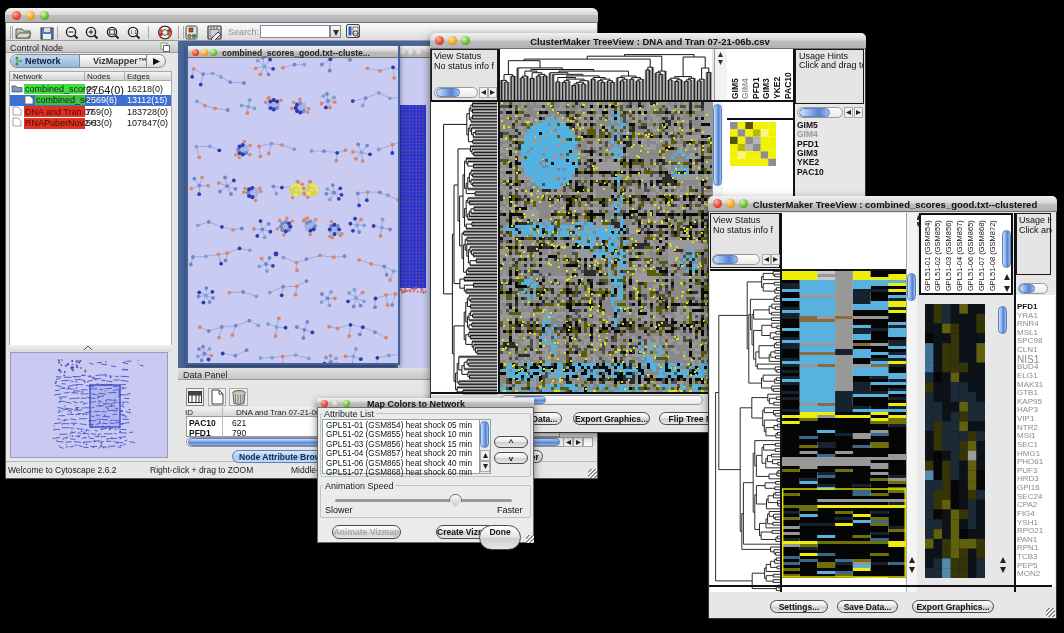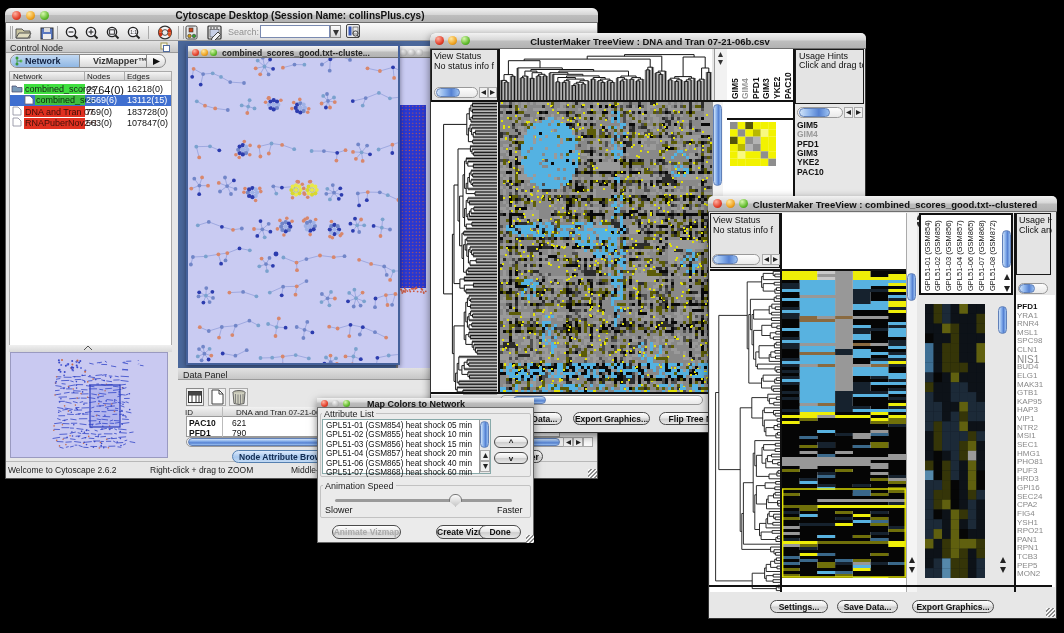--- a/index.html
+++ b/index.html
@@ -18,21 +18,20 @@
 .trk{position:absolute;background:linear-gradient(180deg,#fdfdfd,#e9e9e9);border:1px solid #999;border-radius:999px}
 .sbc{position:absolute;background:#f0f0f0;border:1px solid #aaa}
 .grip{position:absolute;background:repeating-linear-gradient(135deg,#f8f8f8 0 1.5px,#8a8a8a 1.5px 3px)}
 </style></head><body>
 <div id="root">
     <div class="abs" style="left:5px;top:8px;width:593px;height:471px;background:#e7e7e7;border:1px solid #555;border-radius:6px 6px 0 0"></div>
     <div class="tb" style="left:5px;top:8px;width:593px;height:15px;border-radius:6px 6px 0 0"></div>
     <div class="tl tlr" style="left:12px;top:11px;width:9px;height:9px"></div>
     <div class="tl tlo" style="left:26px;top:11px;width:9px;height:9px"></div>
     <div class="tl tlg" style="left:40px;top:11px;width:9px;height:9px"></div>
-    <div class="txt" style="left:160px;top:10px;font-size:10px;color:#111;font-weight:700;width:280px;text-align:center">Cytoscape Desktop (Session Name: collinsPlus.cys)</div>
     <div class="abs" style="left:6px;top:23px;width:591px;height:18px;background:linear-gradient(180deg,#fafafa,#dcdcdc);border-bottom:1px solid #9a9a9a"></div>
     <svg class="abs" style="left:10px;top:25px" width="580" height="15" viewBox="0 0 580 15">
       <rect x="0" y="1" width="1" height="13" fill="#aaa"></rect>
       <rect x="2" y="1" width="1" height="13" fill="#aaa"></rect>
       <rect x="47" y="1" width="1" height="13" fill="#aaa"></rect>
       <rect x="138" y="1" width="1" height="13" fill="#aaa"></rect>
       <rect x="168" y="1" width="1" height="13" fill="#aaa"></rect>
       <rect x="173" y="1" width="1" height="13" fill="#aaa"></rect>
       <path d="M6 4h6l2 2h6v7H6z" fill="#c8c4a0" stroke="#555" stroke-width="1"></path>
       <path d="M6 13l3-5h12l-3 5z" fill="#e0dcc0" stroke="#555" stroke-width="1"></path>
@@ -1455,14 +1454,14 @@
     <div class="pill" style="left:494px;top:436px;width:34px;height:12px;line-height:11px;font-size:8px;color:#111;">^</div>
     <div class="pill" style="left:494px;top:452px;width:34px;height:12px;line-height:11px;font-size:8px;color:#111;">v</div>
     <div class="txt" style="left:323px;top:480.5px;font-size:9px;color:#222;font-weight:normal;background:#ebebeb;padding:0 2px;z-index:3">Animation Speed</div>
     <div class="abs" style="left:320px;top:485px;width:211px;height:33px;border:1px solid #c2c2c2;border-radius:2px"></div>
     <div class="abs" style="left:335px;top:499px;width:177px;height:2.5px;background:#9a9a9a;border-radius:2px"></div>
     <div class="abs" style="left:449px;top:493.5px;width:13px;height:13px;background:linear-gradient(180deg,#fafafa,#c8c8c8);border:1px solid #777;border-radius:6px 6px 3px 3px;clip-path:polygon(0 0,100% 0,100% 60%,50% 100%,0 60%)"></div>
     <div class="txt" style="left:325px;top:504.5px;font-size:9px;color:#111;font-weight:normal;">Slower</div>
     <div class="txt" style="left:497px;top:504.5px;font-size:9px;color:#111;font-weight:normal;">Faster</div>
     <div class="pill" style="left:332px;top:525px;width:69px;height:14px;line-height:13px;font-size:8.5px;color:#aaa;">Animate Vizmap</div>
     <div class="pill" style="left:412px;top:525px;width:58px;height:14px;line-height:13px;font-size:8.5px;color:#111;margin-left:24px;">Create Vizmap</div>
-    <div class="pill" style="left:479px;top:525px;width:42px;height:14px;line-height:13px;font-size:8.5px;color:#111;">Done</div>
+    <div class="pill" style="left:479px;top:525px;width:42px;height:25px;line-height:13px;font-size:8.5px;color:#111;">Done</div>
     <div class="grip" style="left:526px;top:535px;width:8px;height:8px"></div>
   </div>
 </body></html>

